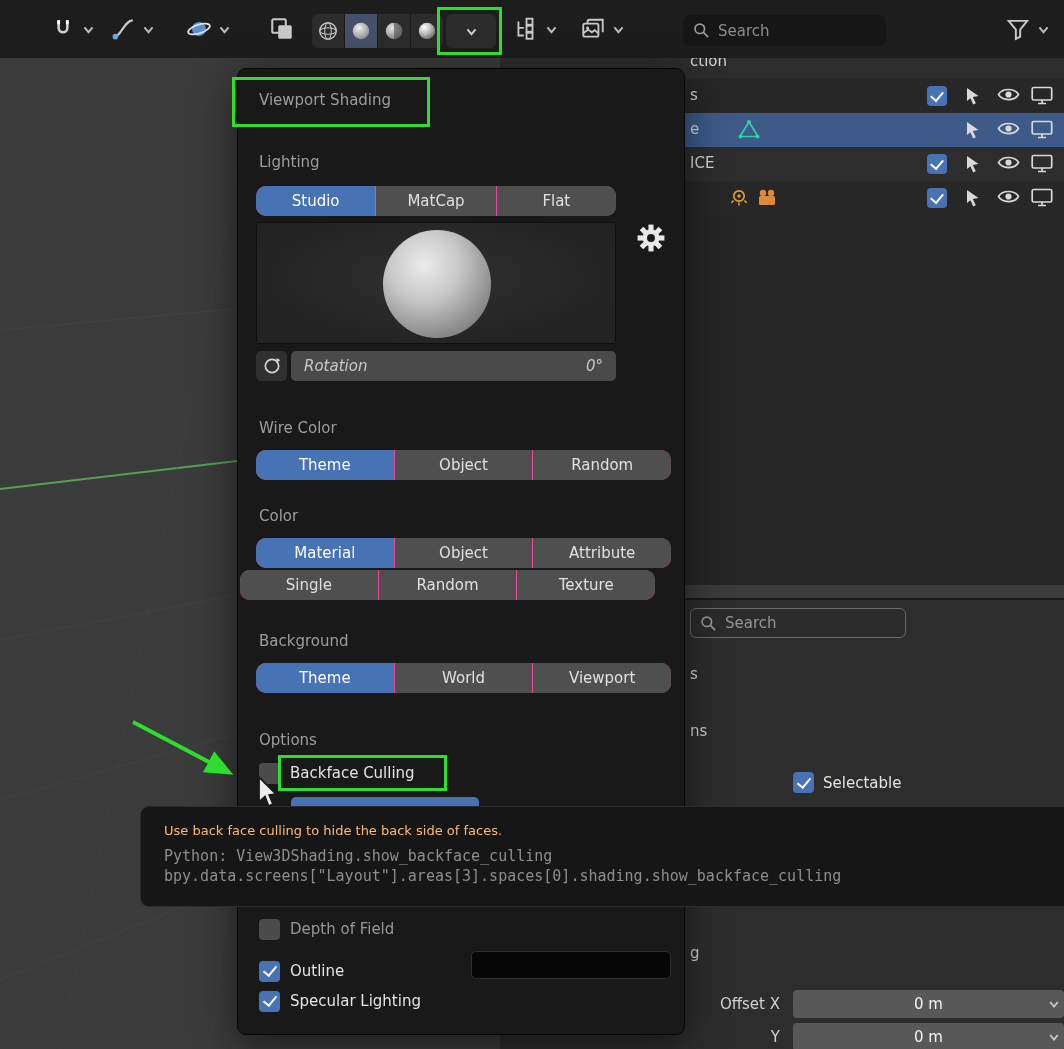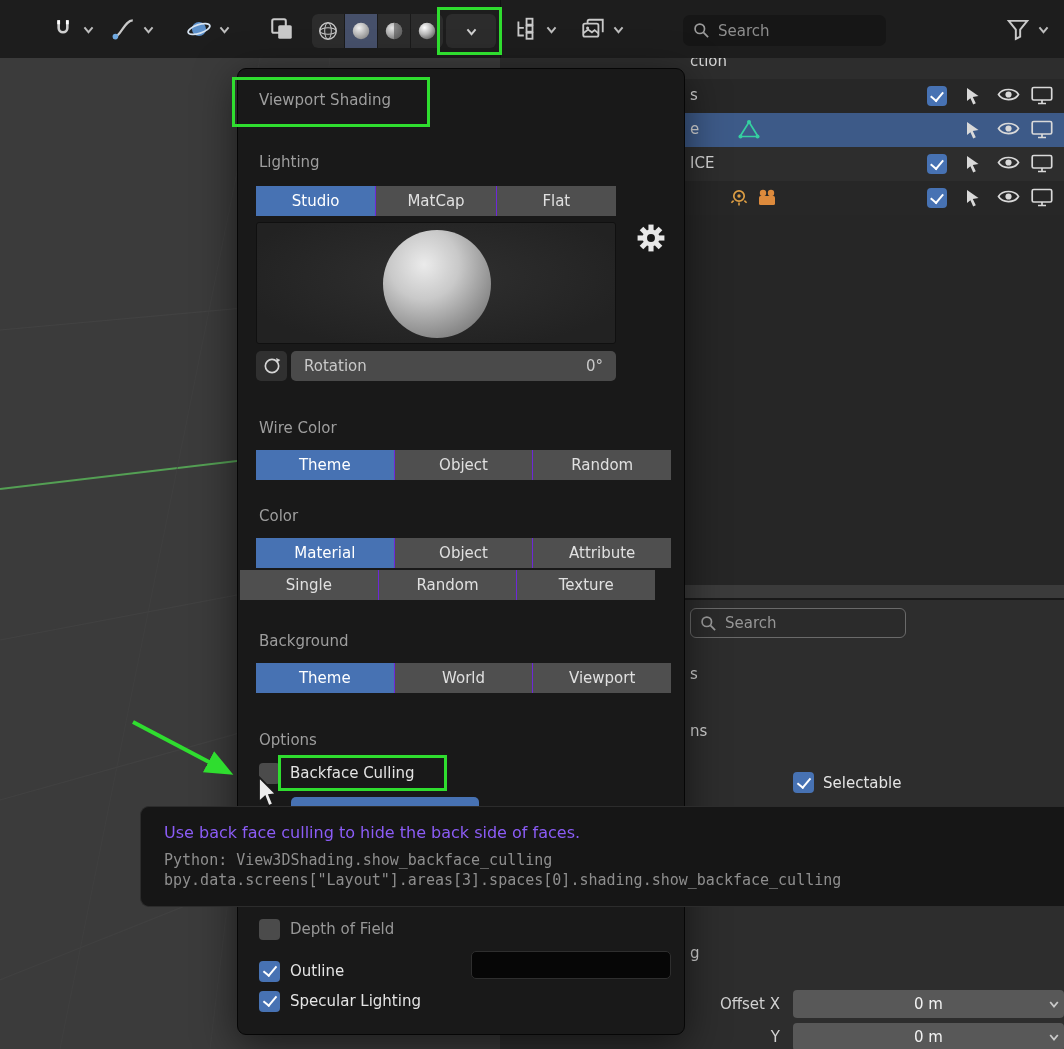--- a/index.html
+++ b/index.html
@@ -46,39 +46,39 @@
 
   
   .cb { width:21px; height:21px; border-radius:4px; background:#4b4b4b; position:relative; flex:none; cursor:pointer; }
   .cb.checked { background:#4772b3; }
   .cb.checked::after { content:""; position:absolute; left:6.5px; top:2.5px; width:6px; height:11px; border-right:2.5px solid #fff; border-bottom:2.5px solid #fff; transform:rotate(40deg); }
 
   
   .panel { position:absolute; left:237px; top:68px; width:448px; height:967px; background:#191919; border:1px solid #060606; border-radius:9px; box-shadow:0 10px 40px rgba(0,0,0,.55); z-index:10; }
   .ptitle { position:absolute; left:21px; top:22px; color:#9e9e9e; }
   .slabel { position:absolute; left:21px; color:#9e9e9e; }
-  .seg { position:absolute; display:flex; gap:1px; height:30px; border-radius:0; overflow:hidden; background:#6d28d9; }
+  .seg { position:absolute; display:flex; gap:1px; height:30px; border-radius:10px; overflow:hidden; background:#ec4899; }
   .seg button { flex:1; border:none; background:#4f4f4f; color:#e0e0e0; font:15px "DejaVu Sans","Liberation Sans",sans-serif; cursor:pointer; }
   .seg button.active { background:#4772b3; color:#fff; }
   .preview { position:absolute; left:18px; top:153px; width:360px; height:122px; background:radial-gradient(ellipse at 50% 45%, #303030 0%, #222222 80%); border:1px solid #101010; border-radius:3px; cursor:pointer; }
   .sphere { position:absolute; left:126px; top:7px; width:108px; height:108px; border-radius:50%;
             background:radial-gradient(circle at 38% 32%, #ebebeb 0%, #c9c9c9 35%, #8f8f8f 70%, #606060 100%); }
   .gearbtn { position:absolute; left:397px; top:154px; width:32px; height:32px; background:transparent; border:none; cursor:pointer; }
-  .rotrow { position:absolute; left:18px; top:282px; width:360px; height:30px; display:flex; gap:4px; }
+  .rotrow { position:absolute; left:18px; top:282px; width:360px; height:30px; display:flex; gap:4px;font-style:italic; }
   .rotbtn { width:31px; height:30px; border:none; background:#303030; border-radius:5px; display:flex; align-items:center; justify-content:center; cursor:pointer; }
   .slider { flex:1; background:#4a4a4a; border-radius:5px; display:flex; align-items:center; justify-content:space-between; padding:0 13px; color:#c9c9c9; cursor:ew-resize; }
   .optrow { position:absolute; left:21px; display:flex; align-items:center; gap:10px; height:24px; cursor:pointer; }
   .optrow .lbl { color:#e4e4e4; }
   .optrow .lbl.dim { color:#979797; }
   .swatch { position:absolute; left:233px; top:882px; width:200px; height:28px; background:#060606; border:1px solid #2e2e2e; border-radius:5px; cursor:pointer; }
   .xsliver { position:absolute; left:53px; top:728px; width:188px; height:12px; background:#4772b3; border-radius:5px 5px 0 0; }
 
   
   .tooltip { position:absolute; left:140px; top:806px; width:924px; height:101px; background:#161616; border:1px solid #2c2c2c; border-right:none; border-radius:9px 0 0 9px; z-index:20; padding:16px 0 0 23px; }
-  .tt-desc { color:#8b5cf6; font-size:16px; }
+  .tt-desc { color:#fdba74; font-size:13px; }
   .tt-py { color:#8e8e8e; font-family:"DejaVu Sans Mono","Liberation Mono",monospace; font-size:15px; }
 
   
   .abox { position:absolute; border:3px solid #2fdd2f; z-index:60; pointer-events:none; }
   .arrow { position:absolute; left:125px; top:714px; z-index:60; pointer-events:none; }
   .cursor { position:absolute; left:252px; top:775px; z-index:70; pointer-events:none; }
 </style>
 </head>
 <body>
 

